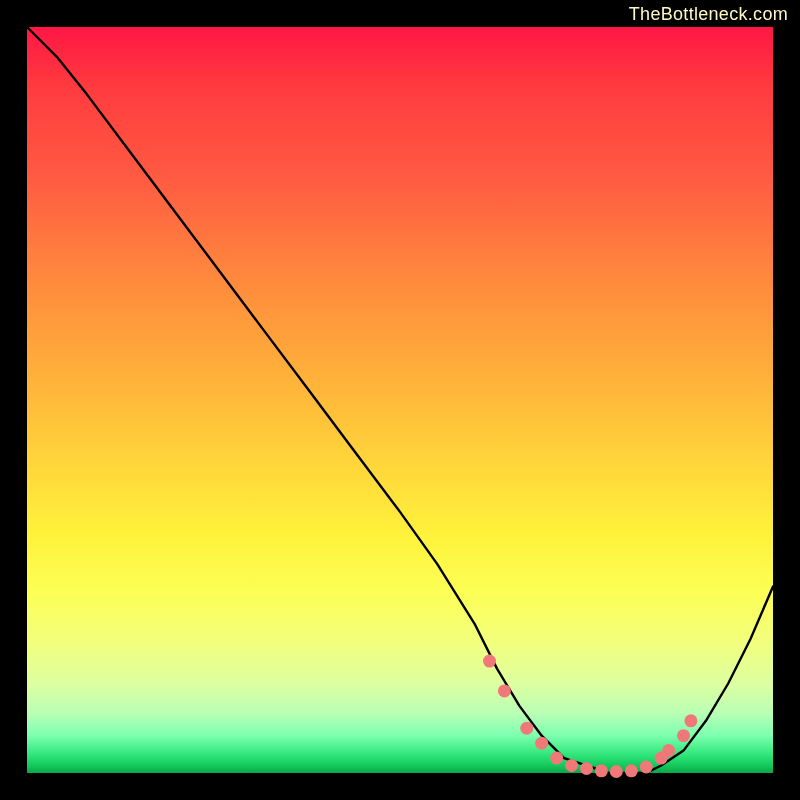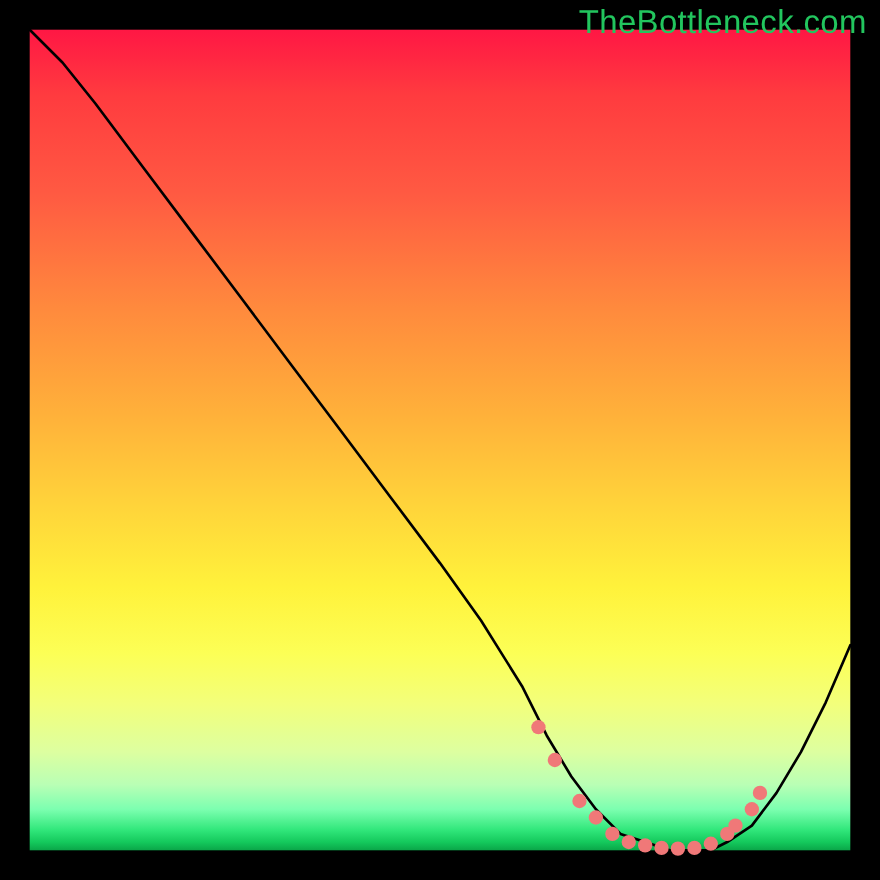--- a/index.html
+++ b/index.html
@@ -40,22 +40,22 @@
       #7cffb0 95%,
       #31e77b 97.5%,
       #14c95c 99%,
       #0aa648 100%
     );
   }
   .watermark {
     position: absolute;
     top: 4px;
     right: 12px;
-    color: #22c55e;
-    font-size: 30px;
+    color: #fef9c3;
+    font-size: 18px;
     letter-spacing: 0.3px;
     z-index: 50;
     user-select: none;
   }
   svg.curve {
     position: absolute;
     left: 0;
     top: 0;
     width: 746px;
     height: 746px;

